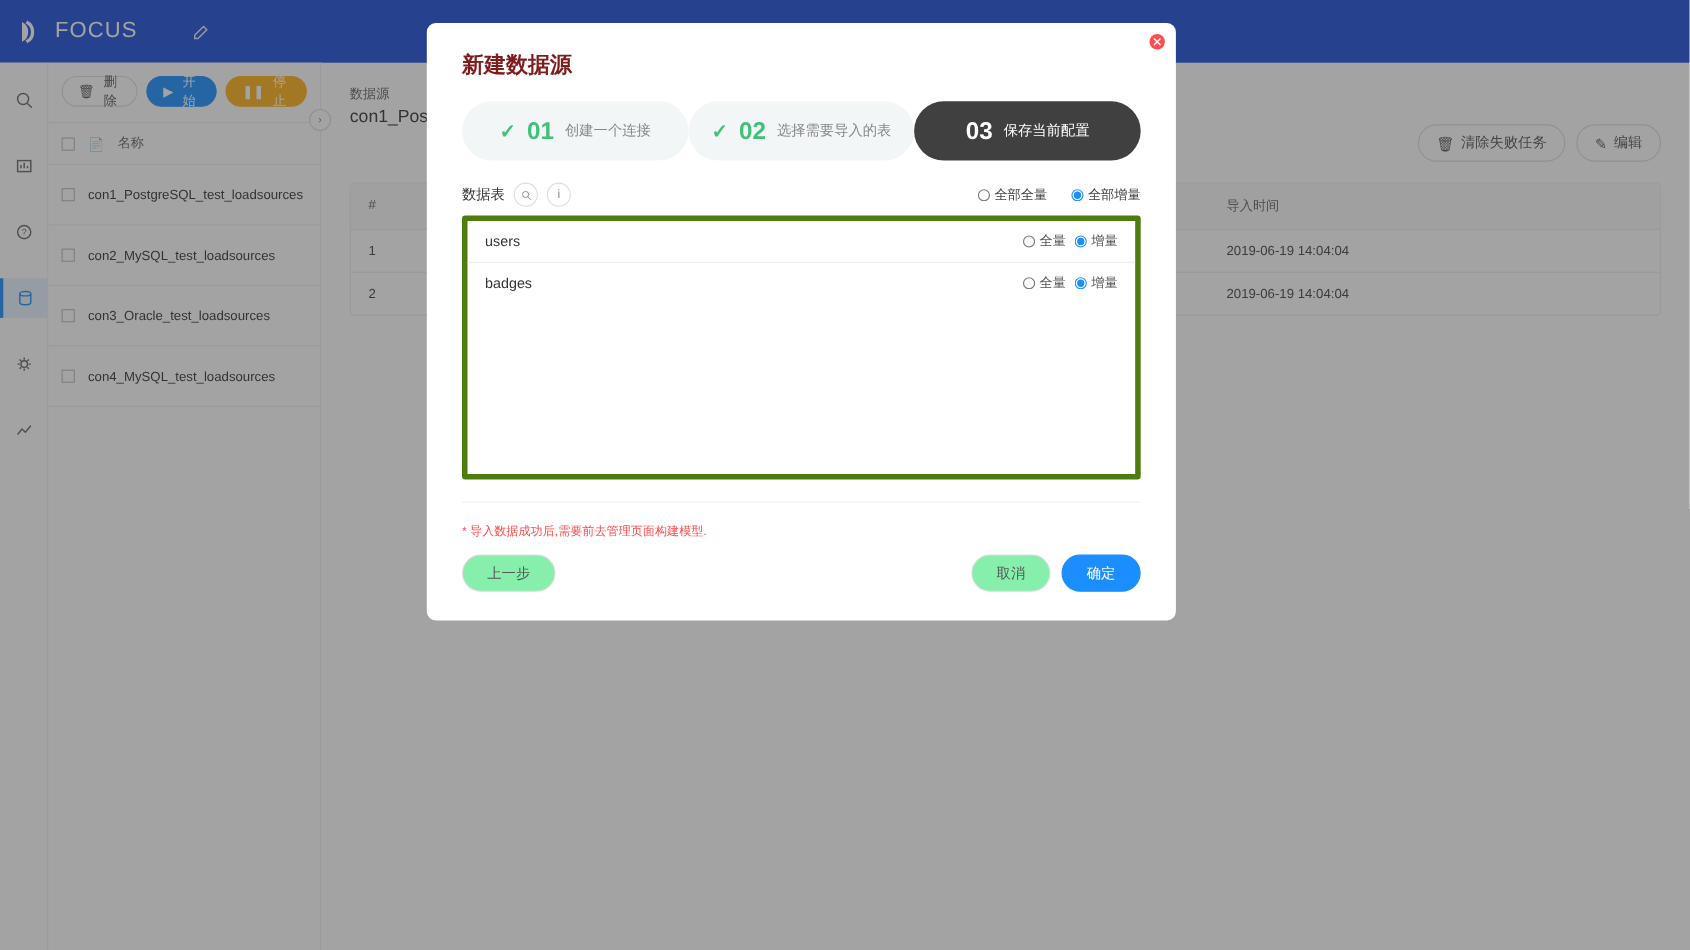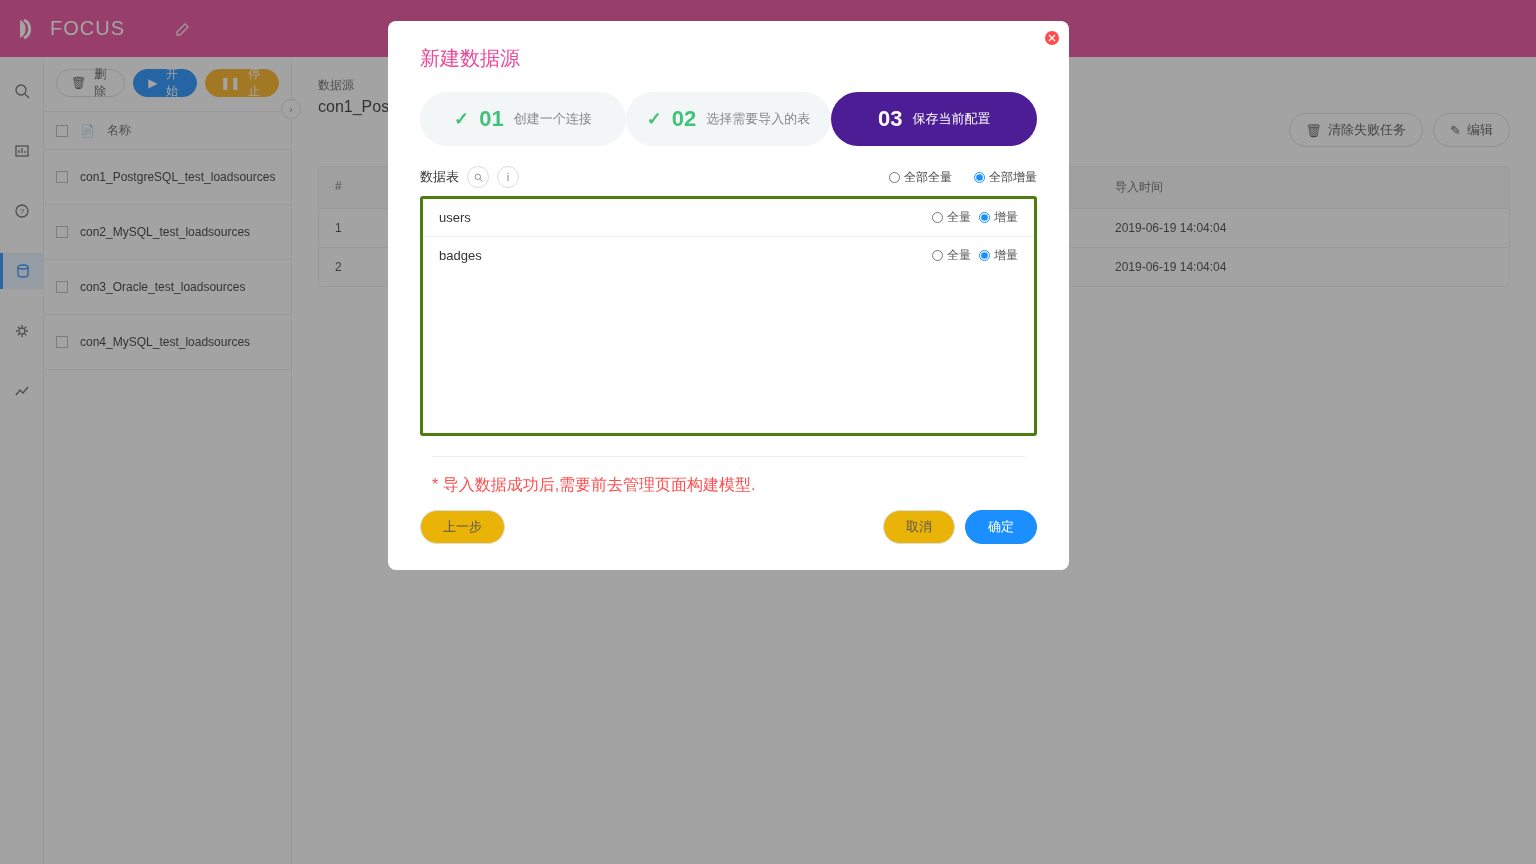--- a/index.html
+++ b/index.html
@@ -1,17 +1,17 @@
 <!DOCTYPE html>
 <html><head>
 <meta charset="utf-8">
 <style>
 *{box-sizing:border-box;margin:0;padding:0;font-family:-apple-system,"PingFang SC","Microsoft YaHei",sans-serif}
 body{width:1536px;height:864px;overflow:hidden;background:#fff;position:relative}
-.header{height:57px;background:#ec4899;display:flex;align-items:center;padding:0 16px;color:#fff}
+.header{height:57px;background:#1d4ed8;display:flex;align-items:center;padding:0 16px;color:#fff}
 .logo{display:flex;align-items:center;gap:8px;font-size:20px;font-weight:500;letter-spacing:1px}
 .edit-page-icon{margin-left:50px;opacity:.9}
 .sidebar{position:absolute;left:0;top:57px;width:44px;height:calc(100% - 57px);background:#fff;border-right:1px solid #eee;display:flex;flex-direction:column;align-items:center;padding-top:16px;gap:24px}
 .sidebar-item{width:44px;height:36px;display:flex;align-items:center;justify-content:center;color:#666}
 .sidebar-item.active{background:#e6f3ff;color:#1b8fff;border-left:3px solid #1b8fff}
 .left-panel{position:absolute;left:44px;top:57px;width:248px;height:calc(100% - 57px);background:#fff;border-right:1px solid #eee;padding:12px 0}
 .panel-collapse{position:absolute;right:-10px;top:42px;width:20px;height:20px;border-radius:50%;background:#fff;border:1px solid #ddd;display:flex;align-items:center;justify-content:center;font-size:10px;color:#888}
 .btn-row{display:flex;gap:8px;padding:0 12px;margin-bottom:14px}
 .btn{height:28px;padding:0 14px;border-radius:14px;border:1px solid #ddd;background:#fff;font-size:12px;display:inline-flex;align-items:center;gap:4px;cursor:pointer;color:#555}
 .btn.primary{background:#1b8fff;border-color:#1b8fff;color:#fff}
@@ -26,40 +26,40 @@
 .round-btn{height:34px;padding:0 16px;border-radius:17px;border:1px solid #ddd;background:#fff;font-size:13px;color:#555;display:inline-flex;align-items:center;gap:6px}
 .data-table{width:100%;margin-top:50px;border:1px solid #eee;border-radius:4px}
 .th{background:#fafafa;display:flex;font-size:12px;color:#666}
 .th>div,.tr>div{padding:12px 16px}
 .th>div:first-child,.tr>div:first-child{width:780px}
 .th>div:last-child,.tr>div:last-child{flex:1}
 .tr{display:flex;border-top:1px solid #eee;font-size:12px;color:#444}
 .overlay{position:absolute;inset:0;background:rgba(50,50,50,.45)}
 .dialog{position:absolute;left:388px;top:21px;width:681px;background:#fff;border-radius:8px;padding:24px 32px 26px}
 .dialog-close{position:absolute;right:10px;top:10px;width:14px;height:14px;border-radius:50%;background:#ff4d4f;display:flex;align-items:center;justify-content:center}
-.dialog-title{font-size:20px;font-weight:400;color:#ec4899;margin-bottom:20px}
+.dialog-title{font-size:20px;font-weight:700;color:#7f1d1d;margin-bottom:20px}
 .steps{display:flex;gap:0;margin-bottom:20px}
 .step{flex:1;height:54px;border-radius:27px;background:#f2f6f7;display:flex;align-items:center;justify-content:center;gap:10px;font-size:13px}
-.step.active{background:#4c1d95;color:#fff}
+.step.active{background:#404040;color:#fff}
 .step-num{font-size:22px;font-weight:700}
 .step.done .step-num{color:#42c17a}
 .step.done .step-label{color:#888}
 .check-icon{color:#42c17a;font-size:18px;font-weight:bold}
 .table-section{margin-top:6px}
 .table-header{display:flex;align-items:center;gap:8px;font-size:13px;color:#333;margin-bottom:8px}
 .icon-circle{width:22px;height:22px;border:1px solid #ddd;border-radius:50%;display:inline-flex;align-items:center;justify-content:center;font-size:11px;color:#888}
 .global-opts{margin-left:auto;display:flex;gap:22px;font-size:12px;color:#444}
 .radio-group{display:inline-flex;align-items:center;gap:4px}
-.table-box{border:3px solid #4d7c0f;border-radius:3px;min-height:240px}
+.table-box{border:5px solid #4d7c0f;border-radius:3px;min-height:240px}
 .table-row{display:flex;align-items:center;padding:10px 16px;border-bottom:1px solid #eee;font-size:13px;color:#333}
 .table-row:last-child{border-bottom:none}
 .row-opts{margin-left:auto;display:flex;gap:8px;font-size:12px;color:#555}
-.note{color:#ff4d4f;font-size:16px;margin:20px 12px 14px;border-top:1px solid #eee;padding-top:18px}
+.note{color:#ff4d4f;font-size:11px;margin:20px 0 14px;border-top:1px solid #eee;padding-top:18px}
 .dialog-actions{display:flex;align-items:center}
-.dlg-btn{height:34px;padding:0 22px;border-radius:17px;border:1px solid #ddd;background:#eab308;font-size:13px;color:#555}
+.dlg-btn{height:34px;padding:0 22px;border-radius:17px;border:1px solid #ddd;background:#86efac;font-size:13px;color:#555}
 .dlg-btn.primary{background:#1b8fff;border-color:#1b8fff;color:#fff}
 .spacer{flex:1}
 input[type=radio]{accent-color:#1b8fff;margin:0;width:11px;height:11px}
 svg{display:block}
 </style>
 </head>
 <body>
 
 <div class="header">
   <div class="logo">

